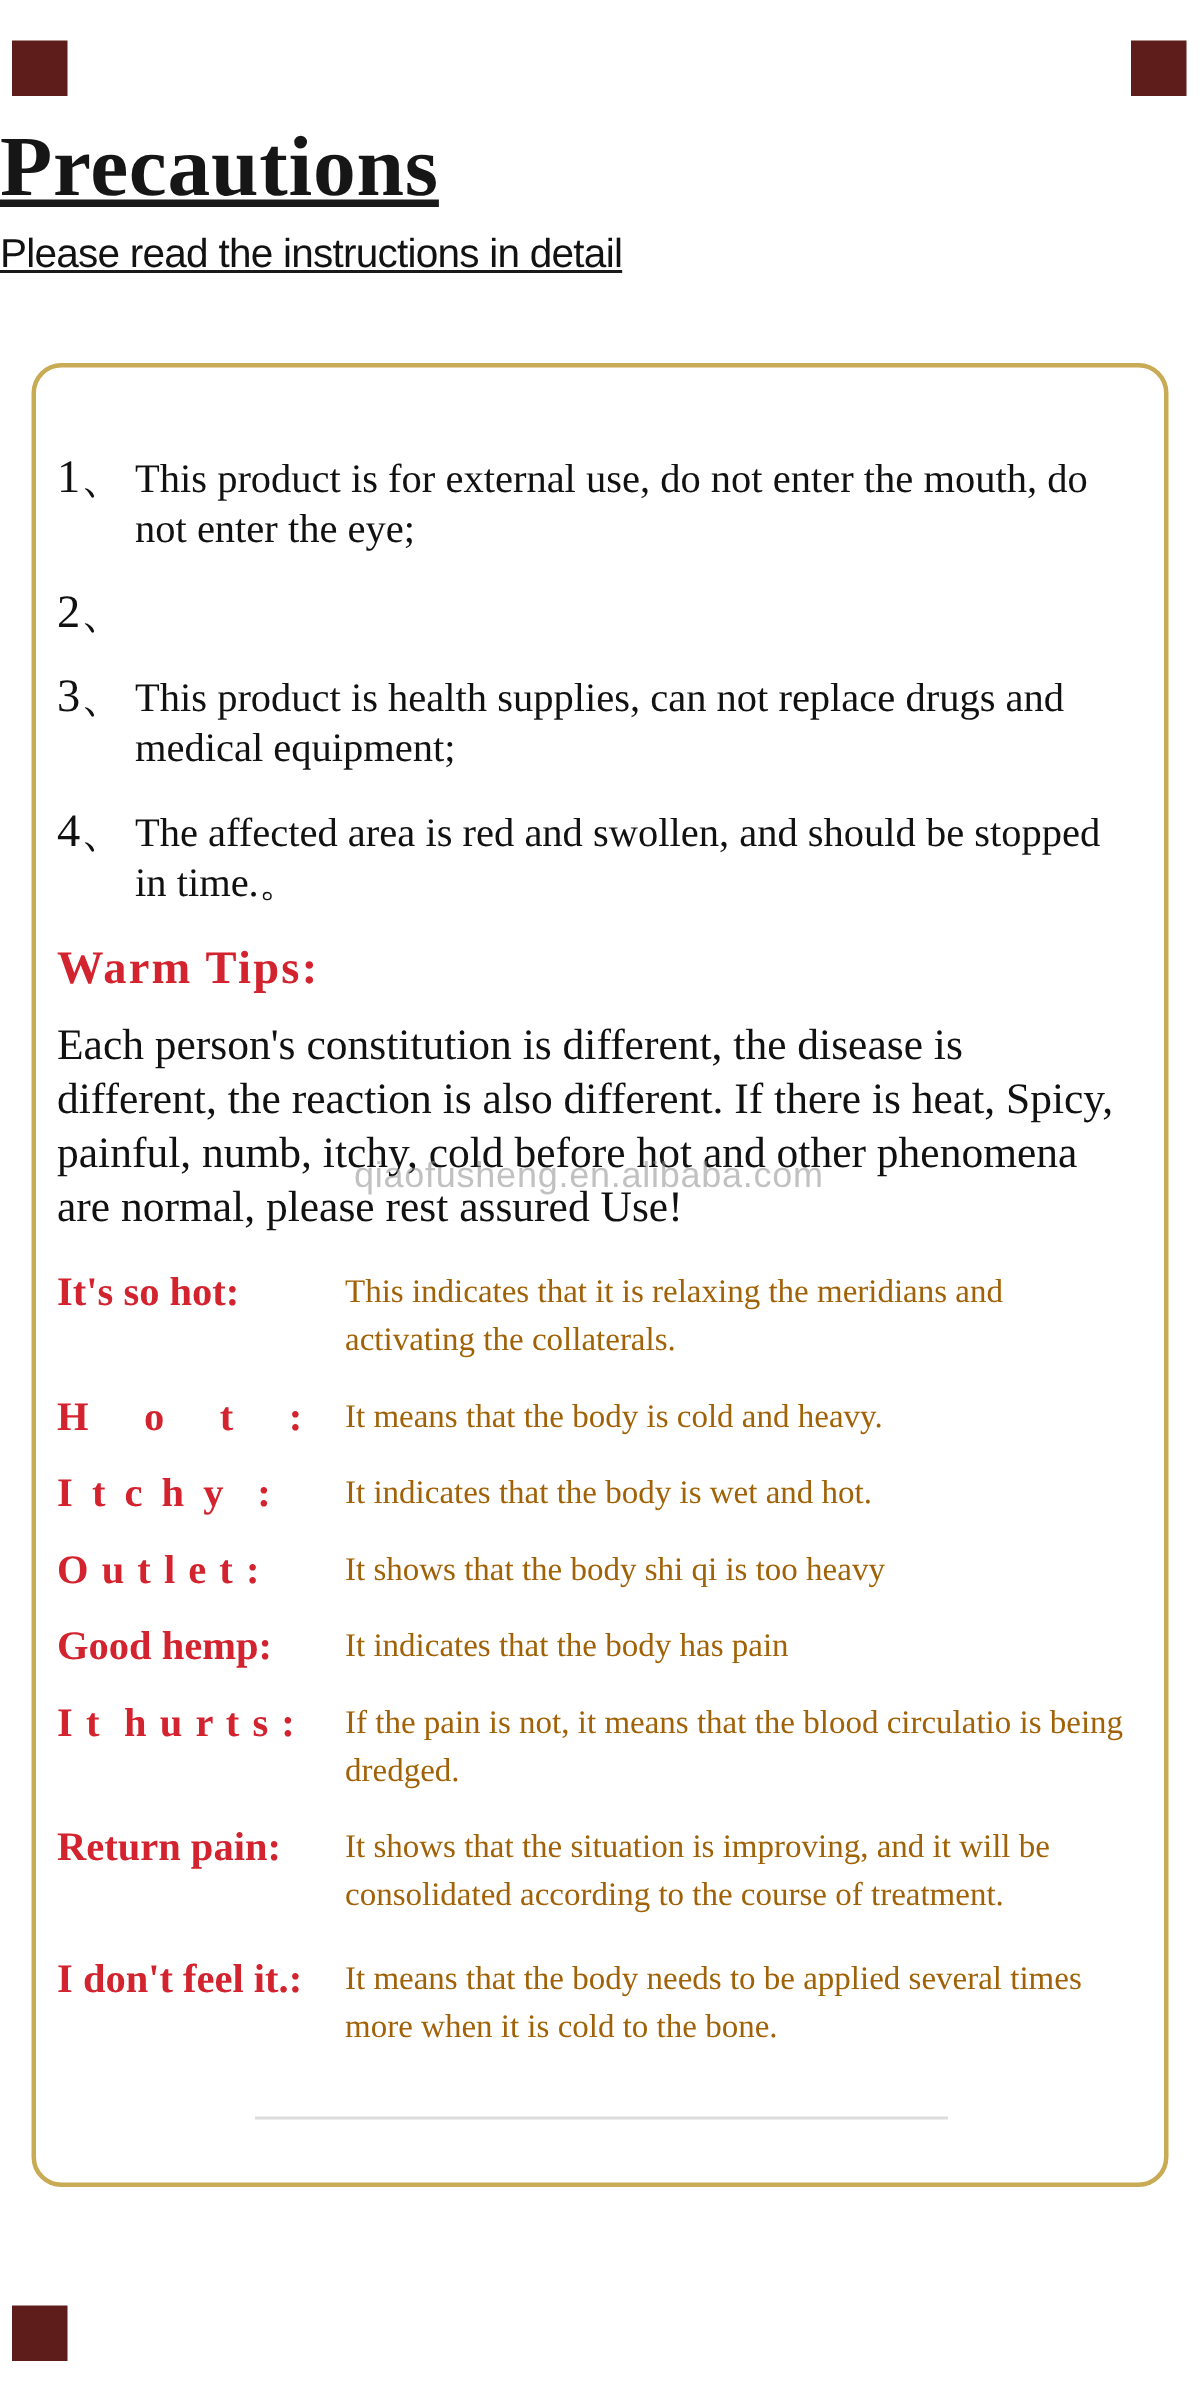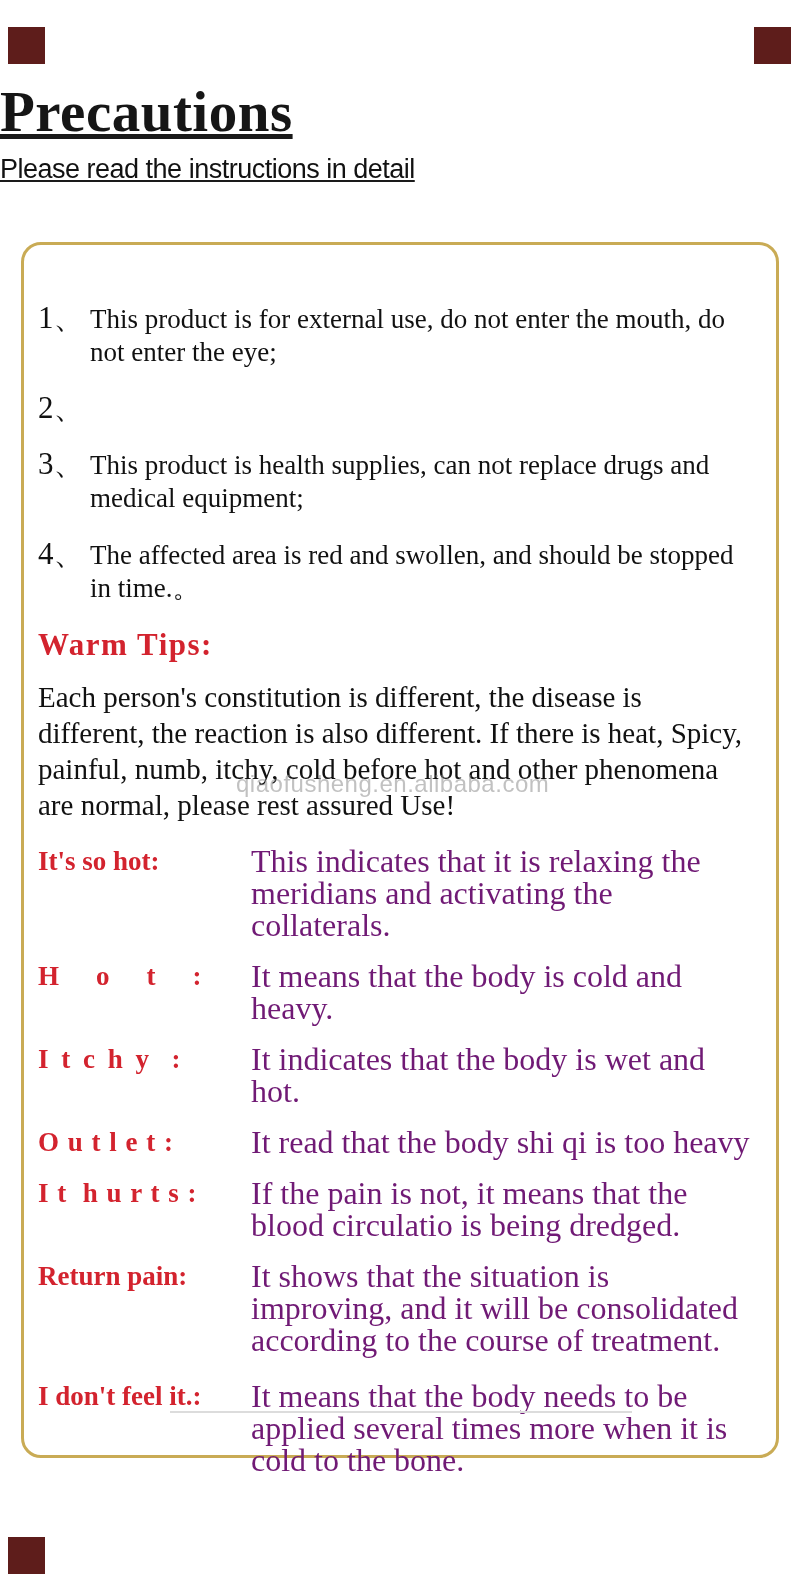--- a/index.html
+++ b/index.html
@@ -85,24 +85,23 @@
   .reaction .label {
     flex: 0 0 192px;
     font-size: 27px;
     font-weight: bold;
     line-height: 32px;
     color: var(--accent-red, #d3232e);
     white-space: pre-wrap;
   }
   .reaction .desc {
     flex: 1;
-    font-size: 32px;
+    font-size: 22px;
     line-height: 32px;
-    color: #701a75;
-    margin-left: 21px;
+    color: #a16207;
   }
   .ls-1 { letter-spacing: 1px; }
   .ls-2 { letter-spacing: 2px; }
   .ls-3 { letter-spacing: 3px; }
 
   .watermark {
     position: absolute;
     left: 236px;
     top: 770px;
     font-family: "Liberation Sans", sans-serif;
@@ -168,23 +167,27 @@
         <span class="desc">It means that the body is cold and heavy.</span>
       </div>
 
       <div class="reaction">
         <span class="label ls-3">I t c h y  :</span>
         <span class="desc">It indicates that the body is wet and hot.</span>
       </div>
 
       <div class="reaction">
         <span class="label ls-1">O u t l e t :</span>
-        <span class="desc">It read that the body shi qi is too heavy</span>
-      </div>
-
+        <span class="desc">It shows that the body shi qi is too heavy</span>
+      </div>
+
+      <div class="reaction">
+        <span class="label">Good hemp:</span>
+        <span class="desc">It indicates that the body has pain</span>
+      </div>
 
       <div class="reaction">
         <span class="label ls-1">I t  h u r t s :</span>
         <span class="desc">If the pain is not, it means that the blood circulatio is being dredged.</span>
       </div>
 
       <div class="reaction gap-lg">
         <span class="label">Return pain:</span>
         <span class="desc">It shows that the situation is improving, and it will be consolidated according to the course of treatment.</span>
       </div>

